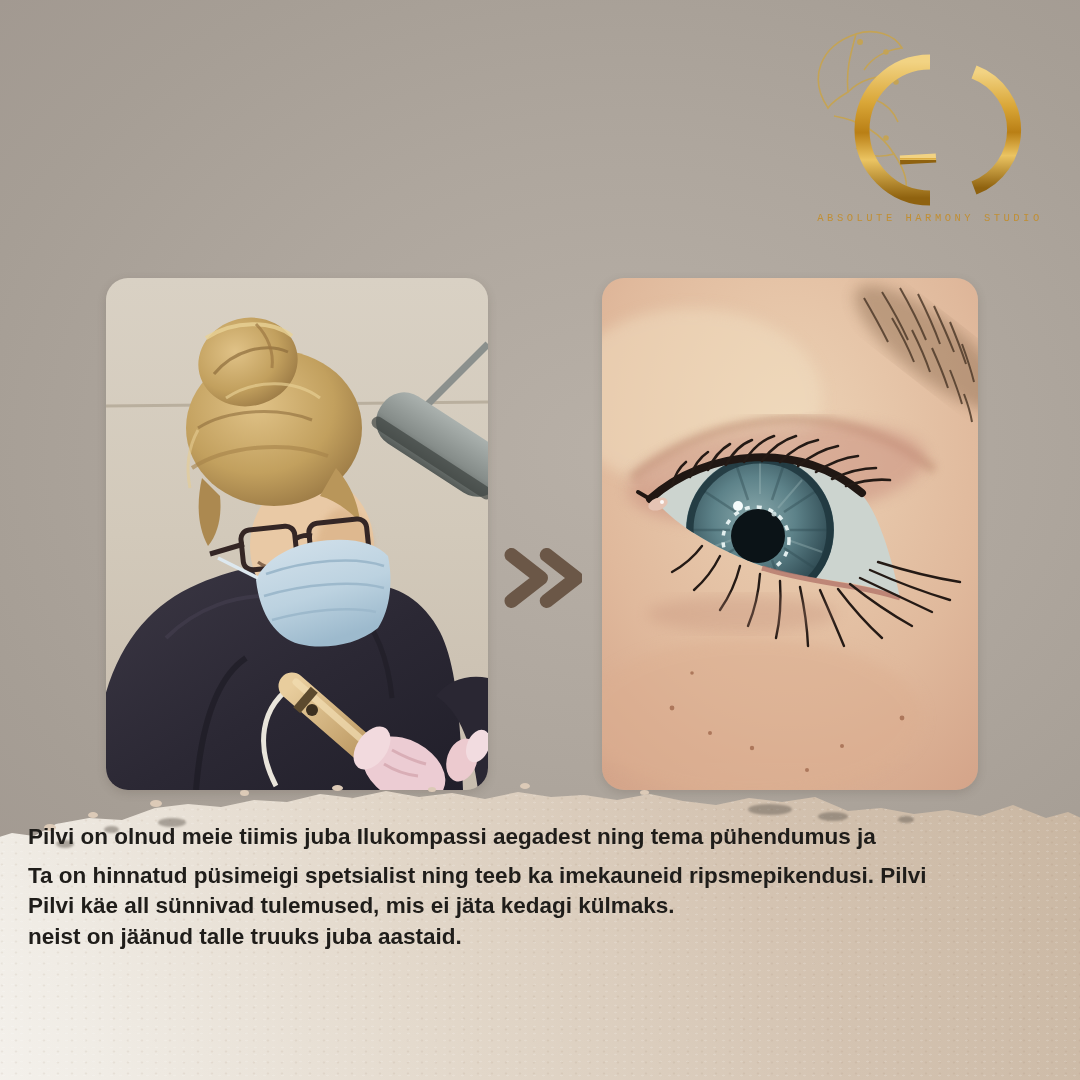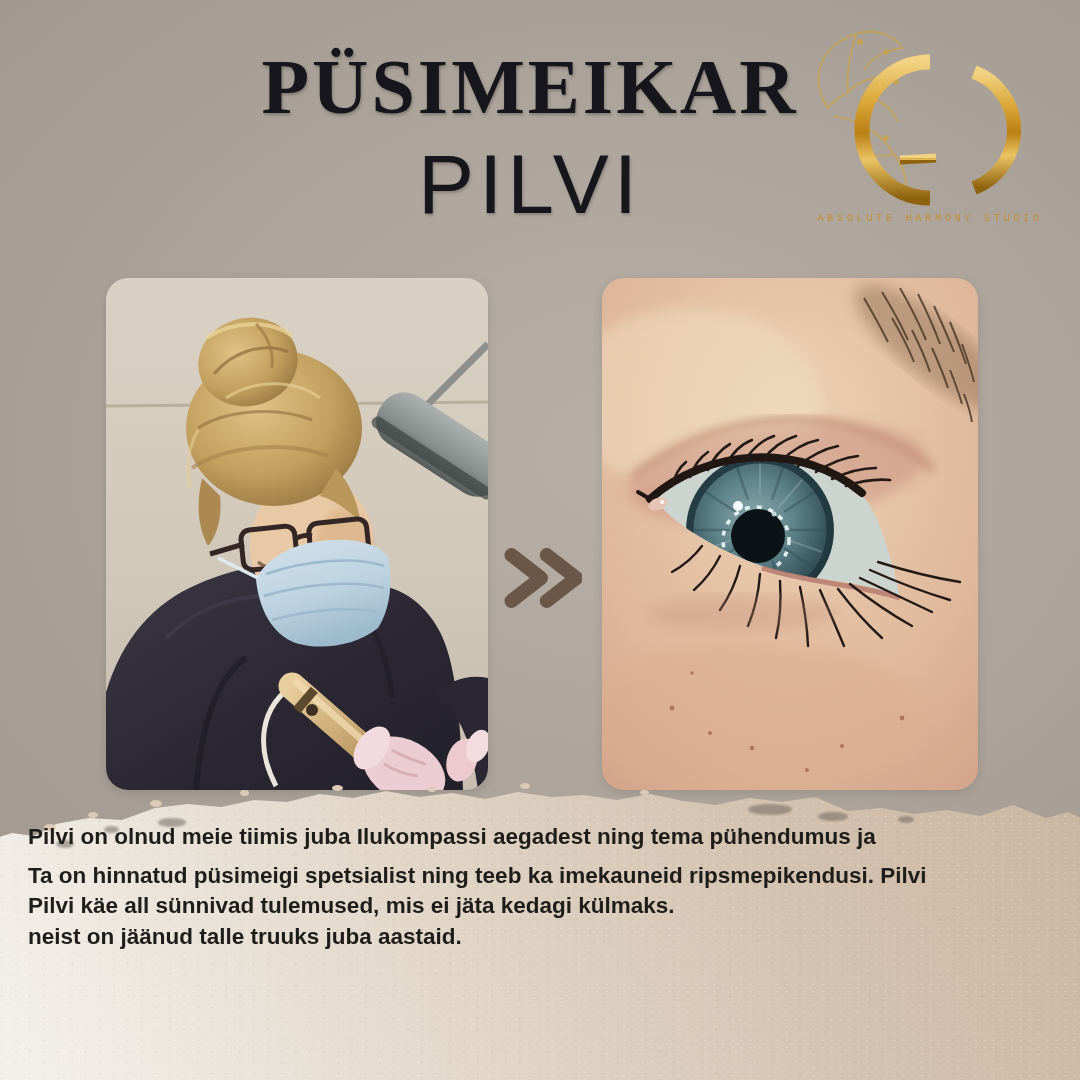--- a/index.html
+++ b/index.html
@@ -56,24 +56,20 @@
     color:#1f1d1a;font-family:"Liberation Sans",sans-serif;font-weight:bold;
     font-size:22.5px;padding-left:28px;}
   .body-text .line{line-height:30.5px;white-space:nowrap;}
   .body-text .gap{margin-top:8px;}
 </style>
 </head>
 <body>
 
 <div class="canvas">
 
-  <div class="title-block">
-    <h1 class="title-serif">PÜSIMEIKAR</h1>
-    <h2 class="title-sans">PILVI</h2>
-  </div>
 
   <div class="logo">
     <svg width="280" height="232" viewBox="0 0 280 232">
       <defs>
         <linearGradient id="gold" x1="0" y1="0" x2="0" y2="1">
           <stop offset="0" stop-color="#f2d383"></stop>
           <stop offset="0.3" stop-color="#d9a637"></stop>
           <stop offset="0.52" stop-color="#b97f15"></stop>
           <stop offset="0.72" stop-color="#ebc462"></stop>
           <stop offset="1" stop-color="#8f620f"></stop>

